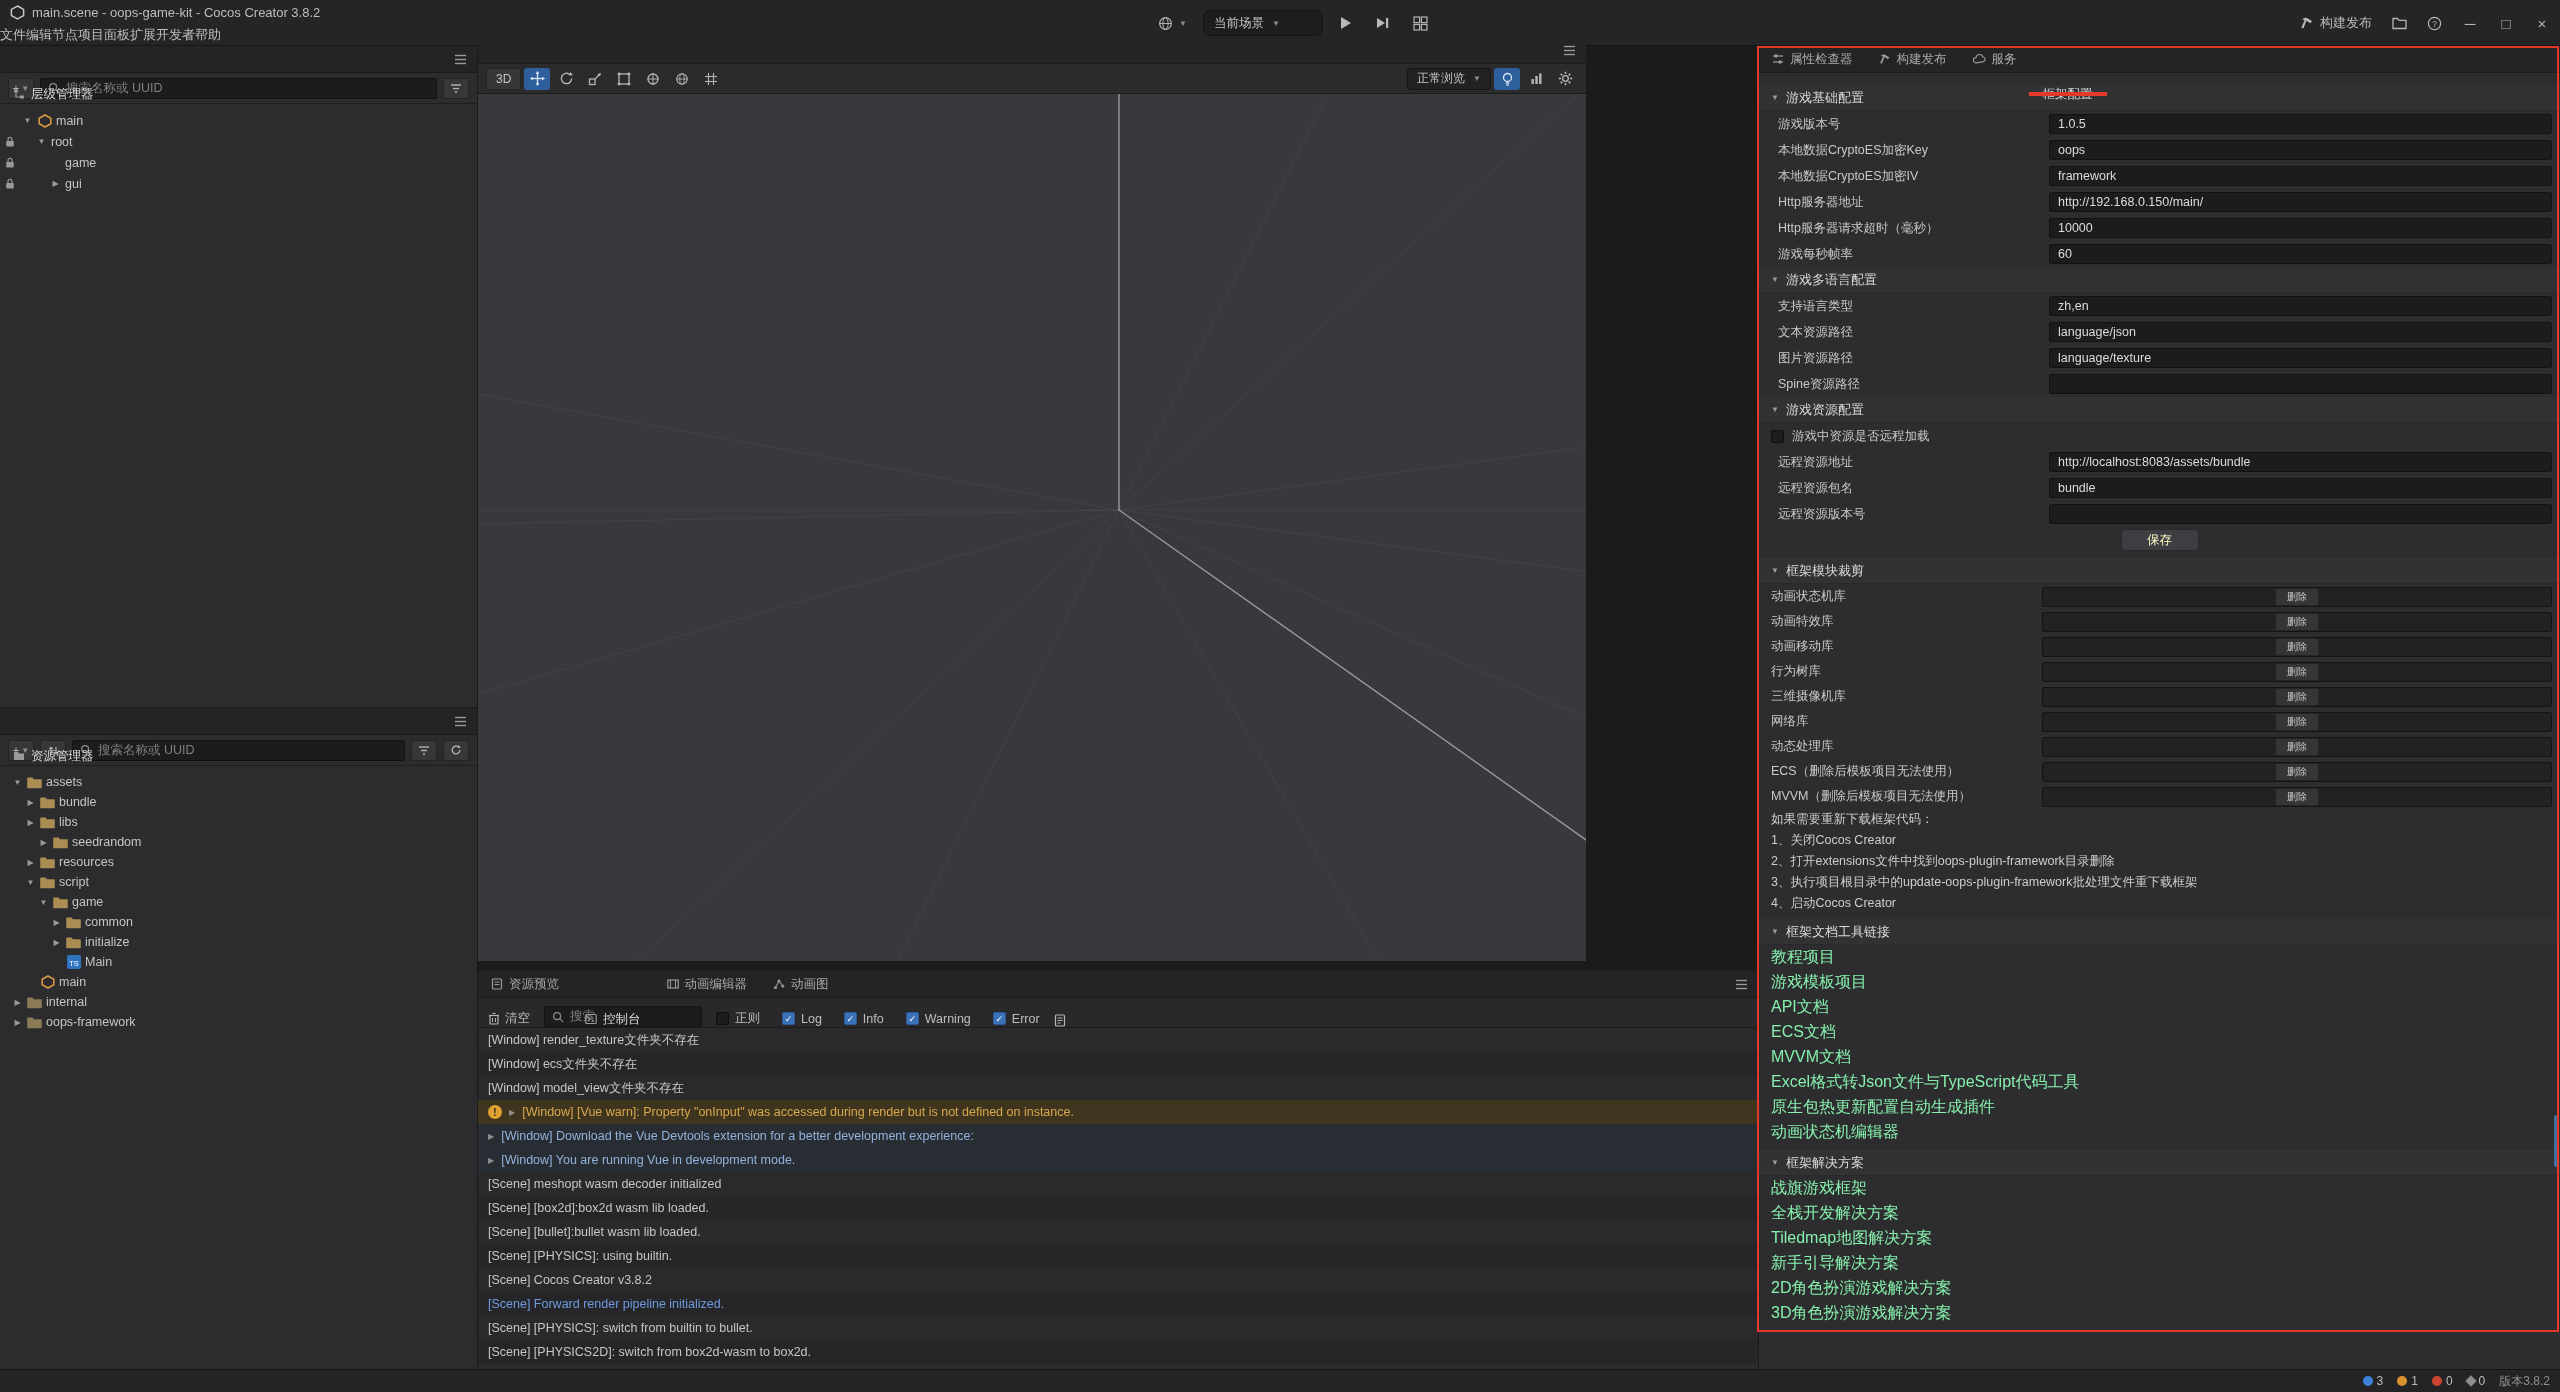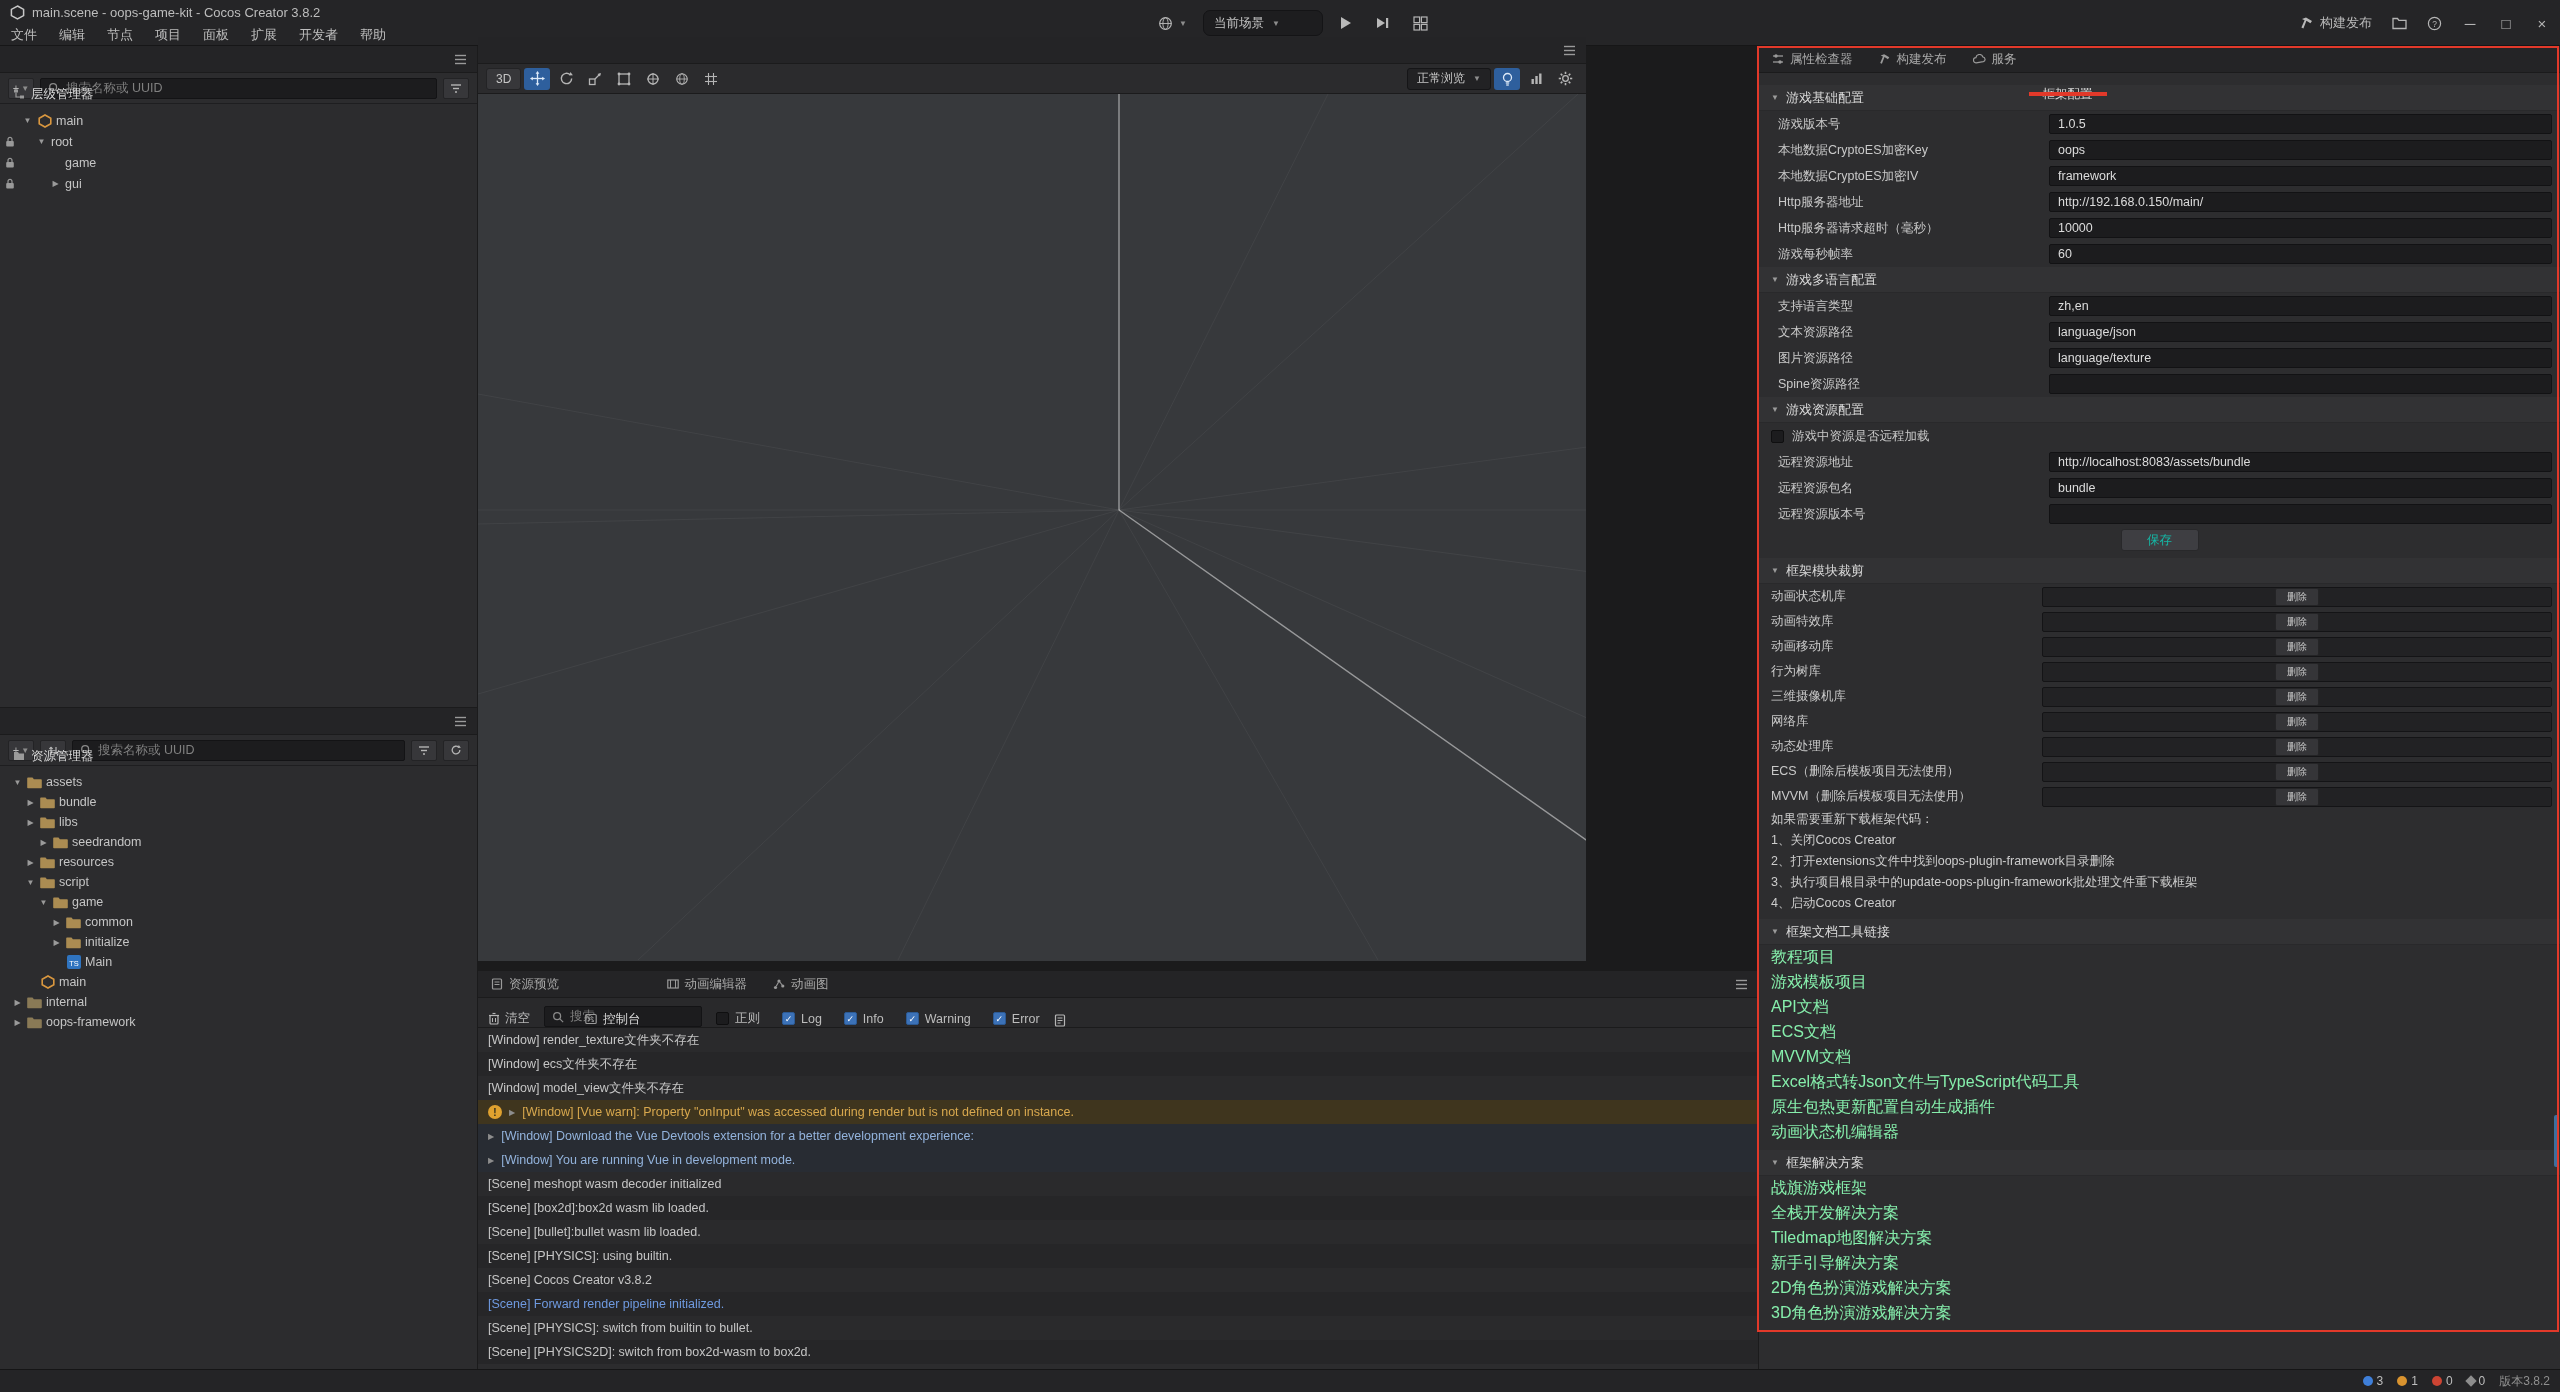--- a/index.html
+++ b/index.html
@@ -4,21 +4,21 @@
 <style>
   * { margin:0; padding:0; box-sizing:border-box; }
   html,body { width:2560px; height:1392px; overflow:hidden; background:#1b1b1c;
     font-family:"Liberation Sans","DejaVu Sans",sans-serif; color:#c8c8c8; }
   #app { position:absolute; width:2560px; height:1392px; background:#1b1b1c; }
 
   
   #titlebar { position:absolute; left:0; top:0; width:2560px; height:46px; background:#252527; border-bottom:1px solid #161617; }
   #title-row { position:absolute; left:10px; top:3px; height:18px; display:flex; align-items:center; gap:7px; font-size:13px; color:#bdbdbd; }
   #menubar { position:absolute; left:0; top:23px; display:flex; }
-  .menu-item { padding:3px 11px; font-size:13px; color:#bdbdbd; cursor:default; }
+  .menu-item { padding:3px 0; font-size:13px; color:#bdbdbd; cursor:default; }
   #header-center { position:absolute; left:1150px; top:8px; height:30px; display:flex; align-items:center; gap:8px; }
   #header-right { position:absolute; right:2px; top:0; height:46px; display:flex; align-items:center; gap:4px; }
   .hbtn { display:flex; align-items:center; gap:6px; padding:0 8px; height:26px; border-radius:3px; color:#b9b9b9; font-size:13px; }
   .hselect { display:flex; align-items:center; gap:8px; padding:12px 10px; height:24px; background:#1d1d1f; border:1px solid #141416; border-radius:7px; font-size:12.5px; color:#c5c5c5; min-width:120px; }
   .caret { font-size:8px; color:#8d8d8d; }
   .winbtn { width:32px; height:30px; display:flex; align-items:center; justify-content:center; font-size:15px; color:#b5b5b5; }
 
   
   .panel { position:absolute; background:#2c2c2e; overflow:hidden; }
   #hierarchy-panel { left:0; top:46px; width:477px; height:661px; }
@@ -76,21 +76,21 @@
   
   #inspector-body { position:absolute; left:0; top:27px; width:801px; height:1296px; padding-top:12px; overflow:hidden; }
   .isection-header { height:26px; display:flex; align-items:center; gap:7px; padding-left:12px; font-size:13px; color:#dadada; background:#323234; border-bottom:1px solid #29292b; }
   .isection-header.mt { margin-top:5px; }
   .chev { font-size:8px; color:#9a9a9a; }
   .field-row { display:flex; align-items:center; height:26px; padding:0 8px 0 19px; }
   .field-label { width:271px; flex:none; font-size:12.5px; color:#c9c9c9; overflow:hidden; white-space:nowrap; }
   .field-input { flex:1; height:20px; line-height:18px; background:#1c1c1e; border:1px solid #121214; border-radius:2px; padding:0 8px; font-size:12.5px; color:#dcdcdc; white-space:nowrap; overflow:hidden; }
   .checkbox-row { height:26px; display:flex; align-items:center; gap:8px; padding-left:12px; font-size:12.5px; color:#c9c9c9; }
   .save-row { height:26px; display:flex; align-items:center; justify-content:center; }
-  .save-btn { width:78px; height:22px; background:#3e3e42; border:1px solid #28282a; border-radius:3px; color:#14b8a6; font-size:12.5px; font-family:inherit; }
+  .save-btn { width:78px; height:22px; background:#3e3e42; border:1px solid #28282a; border-radius:3px; color:#fef9c3; font-size:12.5px; font-family:inherit; }
   .module-row { display:flex; align-items:center; height:25px; padding:0 8px 0 12px; }
   .module-label { width:271px; flex:none; font-size:12.5px; color:#c9c9c9; white-space:nowrap; }
   .module-bar { flex:1; height:20px; background:#222224; border:1px solid #141416; border-radius:2px; display:flex; align-items:center; justify-content:center; }
   .delete-btn { padding:1px 11px; background:#353538; border:1px solid #242426; border-radius:2px; font-size:10px; color:#c4c4c4; }
   .note-line { height:21px; line-height:21px; padding-left:12px; font-size:12.5px; color:#cdcdcd; white-space:nowrap; }
   .link-row { height:25px; display:flex; align-items:center; padding-left:12px; }
   .doc-link { font-size:16px; color:#86efac; white-space:nowrap; }
   #inspector-scrollbar { position:absolute; right:1px; top:1069px; width:5px; height:52px; background:#3e6f9e; border-radius:2px; }
 
   

